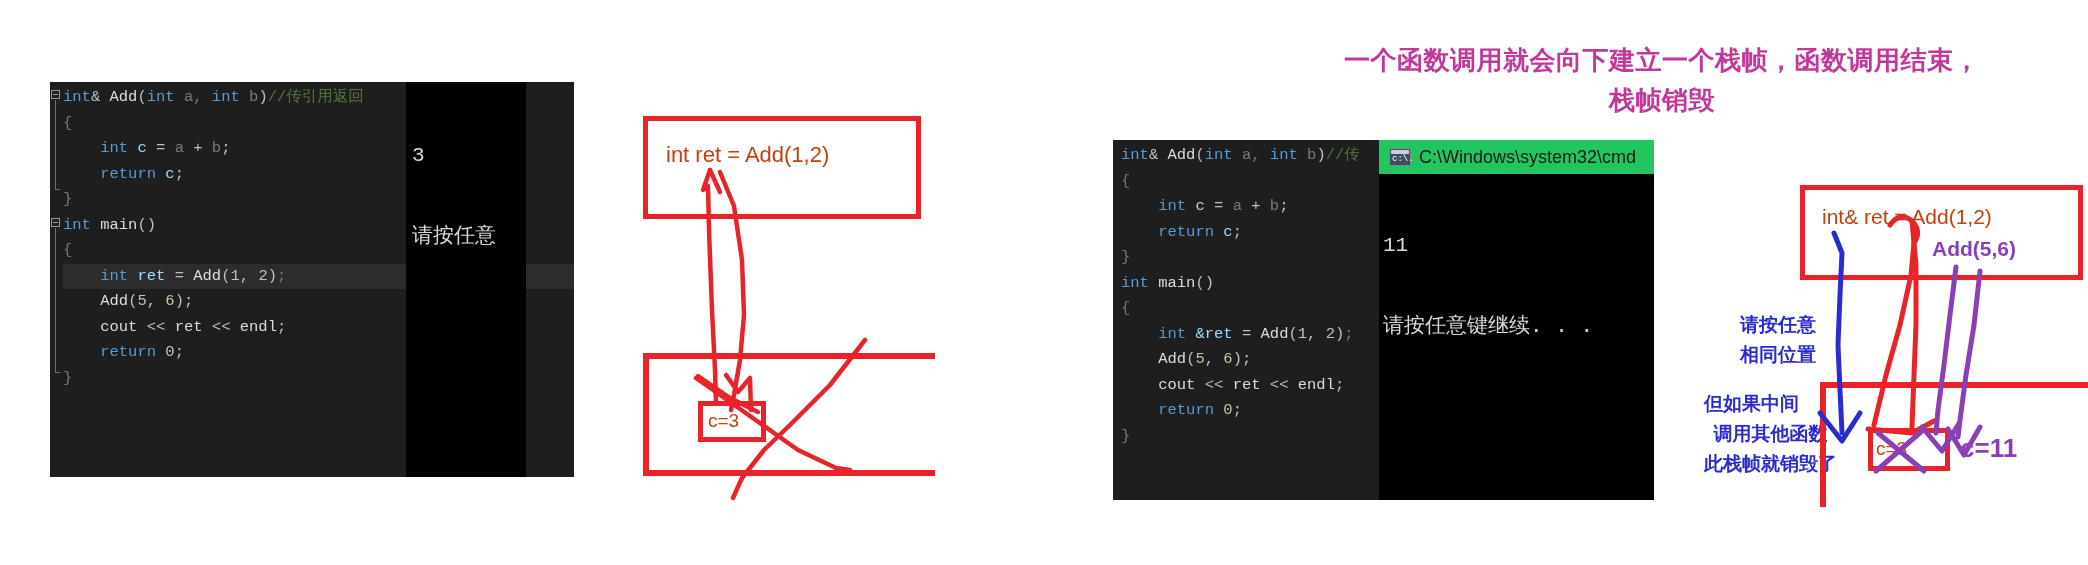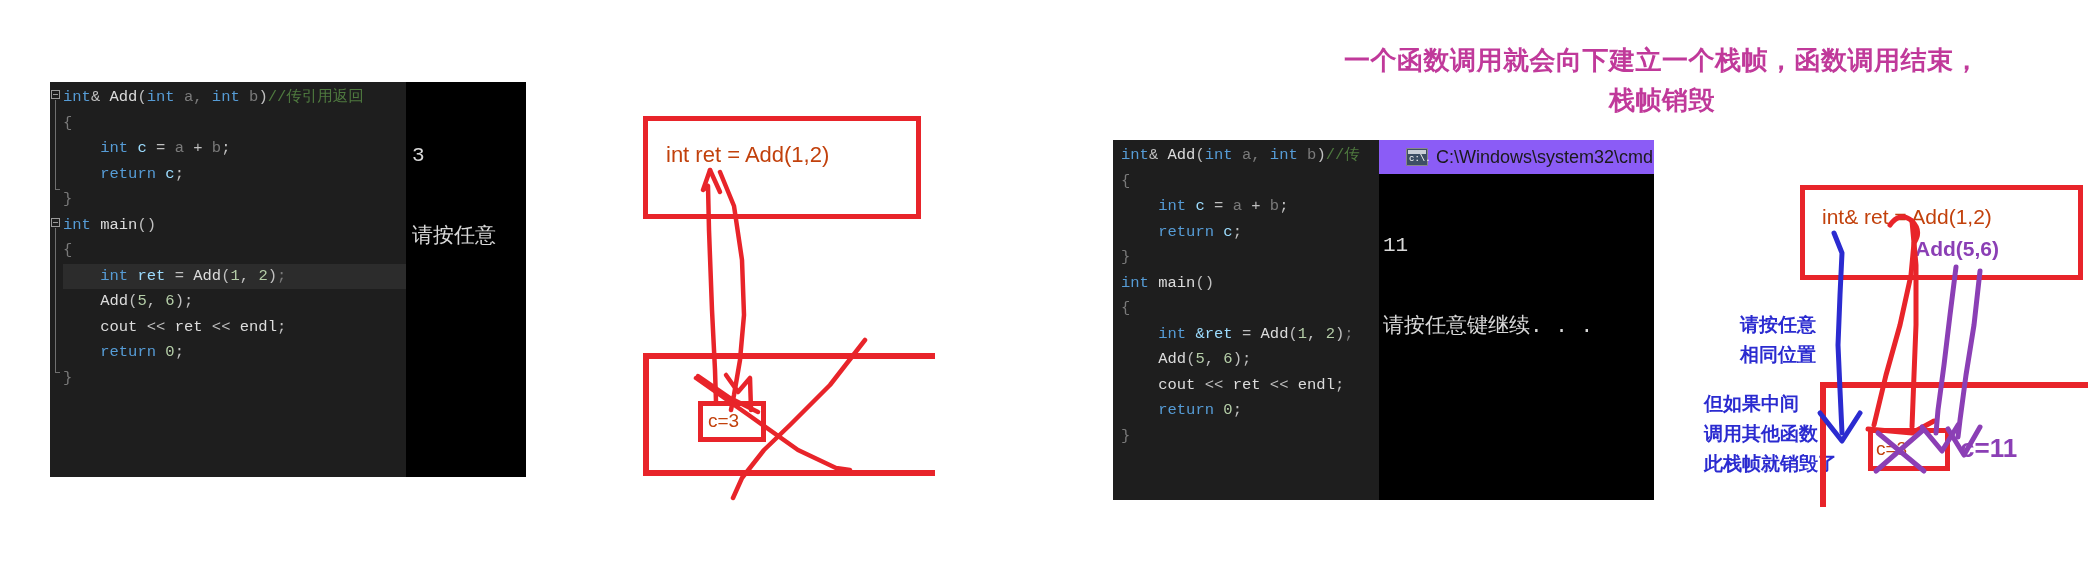--- a/index.html
+++ b/index.html
@@ -40,24 +40,24 @@
   }
   .boxglyph:after{
     content:"";position:absolute;left:1px;right:1px;top:3px;height:1px;background:#9a9a9a;
   }
   .vrule{position:absolute;width:1px;background:#6f6f6f;}
   .vrule:after{content:"";position:absolute;left:0;bottom:0;width:5px;height:1px;background:#6f6f6f;}
 
   
   .console{background:#000000;overflow:hidden;}
   .console-title{
-    background:#8b5cf6;color:#1a1a1a;
+    background:#22c55e;color:#1a1a1a;
     font-family:"Liberation Sans",sans-serif;
     display:flex;align-items:center;
-    white-space:nowrap;overflow:hidden;padding-left:17px;
+    white-space:nowrap;overflow:hidden;
   }
   .cmd-ico{
     width:22px;height:18px;background:#3d4f63;border:1px solid #888;
     margin:0 8px 0 10px;flex:0 0 auto;position:relative;box-sizing:border-box;
     border-radius:1px;
   }
   .cmd-ico:before{
     content:"";position:absolute;left:1px;right:1px;top:1px;height:4px;background:#c9cfd6;
   }
   .cmd-ico:after{
@@ -81,21 +81,21 @@
   svg{overflow:visible;}
 </style>
 </head>
 <body>
 
 <div class="abs" style="left:1332px;top:40px;width:660px;text-align:center;">
   <div class="ann-magenta" style="font-size:26px;line-height:40px;letter-spacing:0.5px;">一个函数调用就会向下建立一个栈帧，函数调用结束，</div>
   <div class="ann-magenta" style="font-size:26px;line-height:40px;letter-spacing:0.5px;">栈帧销毁</div>
 </div>
 
-<div class="abs code-panel" id="code1" style="left:50px;top:82px;width:476px;height:395px;">
+<div class="abs code-panel" id="code1" style="left:50px;top:82px;width:524px;height:395px;">
   <div class="gutter">
     <div class="boxglyph" style="left:1px;top:8px;"></div>
     <div class="vrule" style="left:5px;top:18px;height:90px;"></div>
     <div class="boxglyph" style="left:1px;top:136px;"></div>
     <div class="vrule" style="left:5px;top:146px;height:145px;"></div>
   </div>
   <div id="code1-lines" style="position:absolute;left:13px;top:3px;right:0;"><div class="code-line"><span class="kw">int</span><span class="punct">&amp; </span><span class="plain">Add</span><span class="punct">(</span><span class="kw">int</span><span class="dim"> a, </span><span class="kw">int</span><span class="dim"> b</span><span class="punct">)</span><span class="cmt">//传引用返回</span></div><div class="code-line"><span class="dim">{</span></div><div class="code-line"><span class="plain">    </span><span class="kw">int</span><span class="id"> c </span><span class="punct">= </span><span class="dim">a </span><span class="punct">+ </span><span class="dim">b</span><span class="punct">;</span></div><div class="code-line"><span class="plain">    </span><span class="kw">return</span><span class="id"> c</span><span class="punct">;</span></div><div class="code-line"><span class="dim">}</span></div><div class="code-line"><span class="kw">int</span><span class="plain"> main</span><span class="punct">()</span></div><div class="code-line"><span class="dim">{</span></div><div class="code-line hl"><span class="plain">    </span><span class="kw">int</span><span class="id"> ret </span><span class="punct">= </span><span class="plain">Add</span><span class="punct">(</span><span class="num">1</span><span class="punct">, </span><span class="num">2</span><span class="punct">)</span><span class="dim">;</span></div><div class="code-line"><span class="plain">    </span><span class="plain">Add</span><span class="punct">(</span><span class="num">5</span><span class="punct">, </span><span class="num">6</span><span class="punct">)</span><span class="punct">;</span></div><div class="code-line"><span class="plain">    </span><span class="plain">cout </span><span class="punct">&lt;&lt; </span><span class="plain">ret </span><span class="punct">&lt;&lt; </span><span class="plain">endl</span><span class="punct">;</span></div><div class="code-line"><span class="plain">    </span><span class="kw">return</span><span class="plain"> </span><span class="num">0</span><span class="punct">;</span></div><div class="code-line"><span class="dim">}</span></div></div>
 </div>
 
 <div class="abs console" style="left:406px;top:82px;width:120px;height:395px;">
@@ -151,30 +151,30 @@
     </div>
   </div>
 </div>
 
 <div class="abs" style="left:1660px;top:175px;width:430px;height:330px;">
 
   <div class="abs redbox" style="left:140px;top:10px;width:283px;height:95px;"></div>
 
   <div class="abs ann-red" style="left:162px;top:30px;font-size:21px;white-space:nowrap;">int&amp; ret = Add(1,2)</div>
 
-  <div class="abs ann-purple" style="left:255px;top:62px;font-size:21px;white-space:nowrap;">Add(5,6)</div>
+  <div class="abs ann-purple" style="left:272px;top:62px;font-size:21px;white-space:nowrap;">Add(5,6)</div>
 
   <div class="abs" style="left:80px;top:135px;">
     <div class="ann-blue" style="font-size:19px;line-height:30px;">请按任意</div>
     <div class="ann-blue" style="font-size:19px;line-height:30px;">相同位置</div>
   </div>
 
   <div class="abs" style="left:44px;top:214px;">
     <div class="ann-blue" style="font-size:19px;line-height:30px;">但如果中间</div>
-    <div class="ann-blue" style="font-size:19px;line-height:30px;">调用其他函数</div>
+    <div class="ann-blue" style="font-size:19px;line-height:30px;text-align:center;">调用其他函数</div>
     <div class="ann-blue" style="font-size:19px;line-height:30px;">此栈帧就销毁了</div>
   </div>
 
   <div class="abs redline" style="left:160px;top:207px;width:270px;height:6px;"></div>
   <div class="abs redline" style="left:160px;top:207px;width:6px;height:125px;"></div>
 
   <div class="abs redbox" style="left:208px;top:253px;width:82px;height:43px;"></div>
   <div class="abs ann-red" style="left:216px;top:263px;font-size:19px;">c=3</div>
   <div class="abs ann-purple" style="left:300px;top:258px;font-size:26px;">c=11</div>
 

